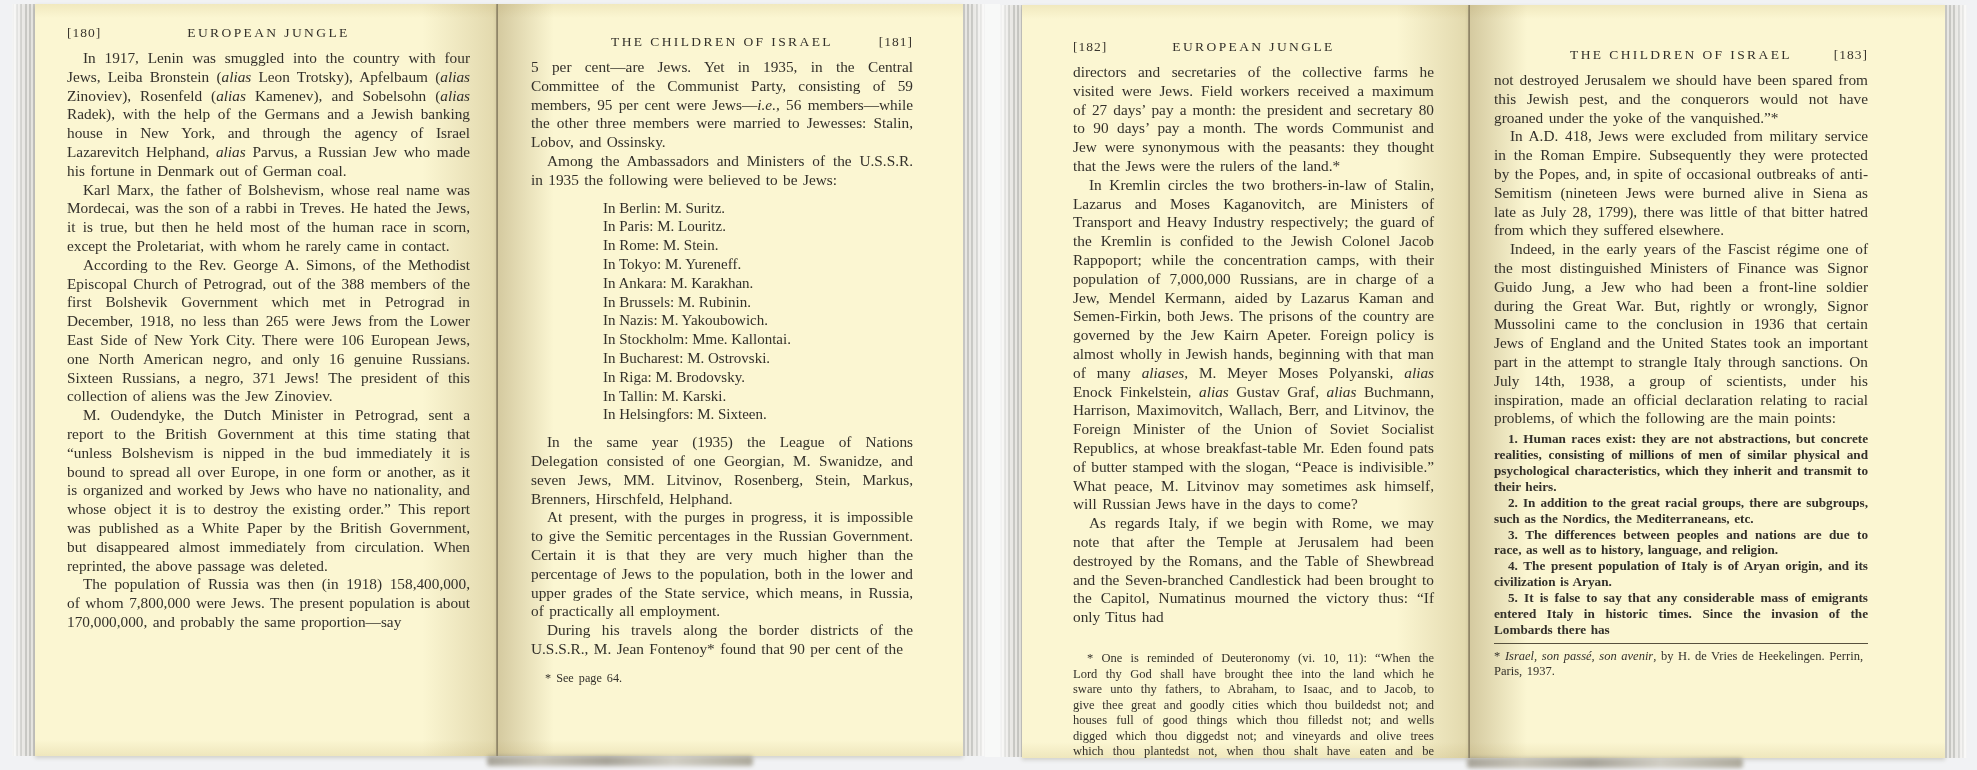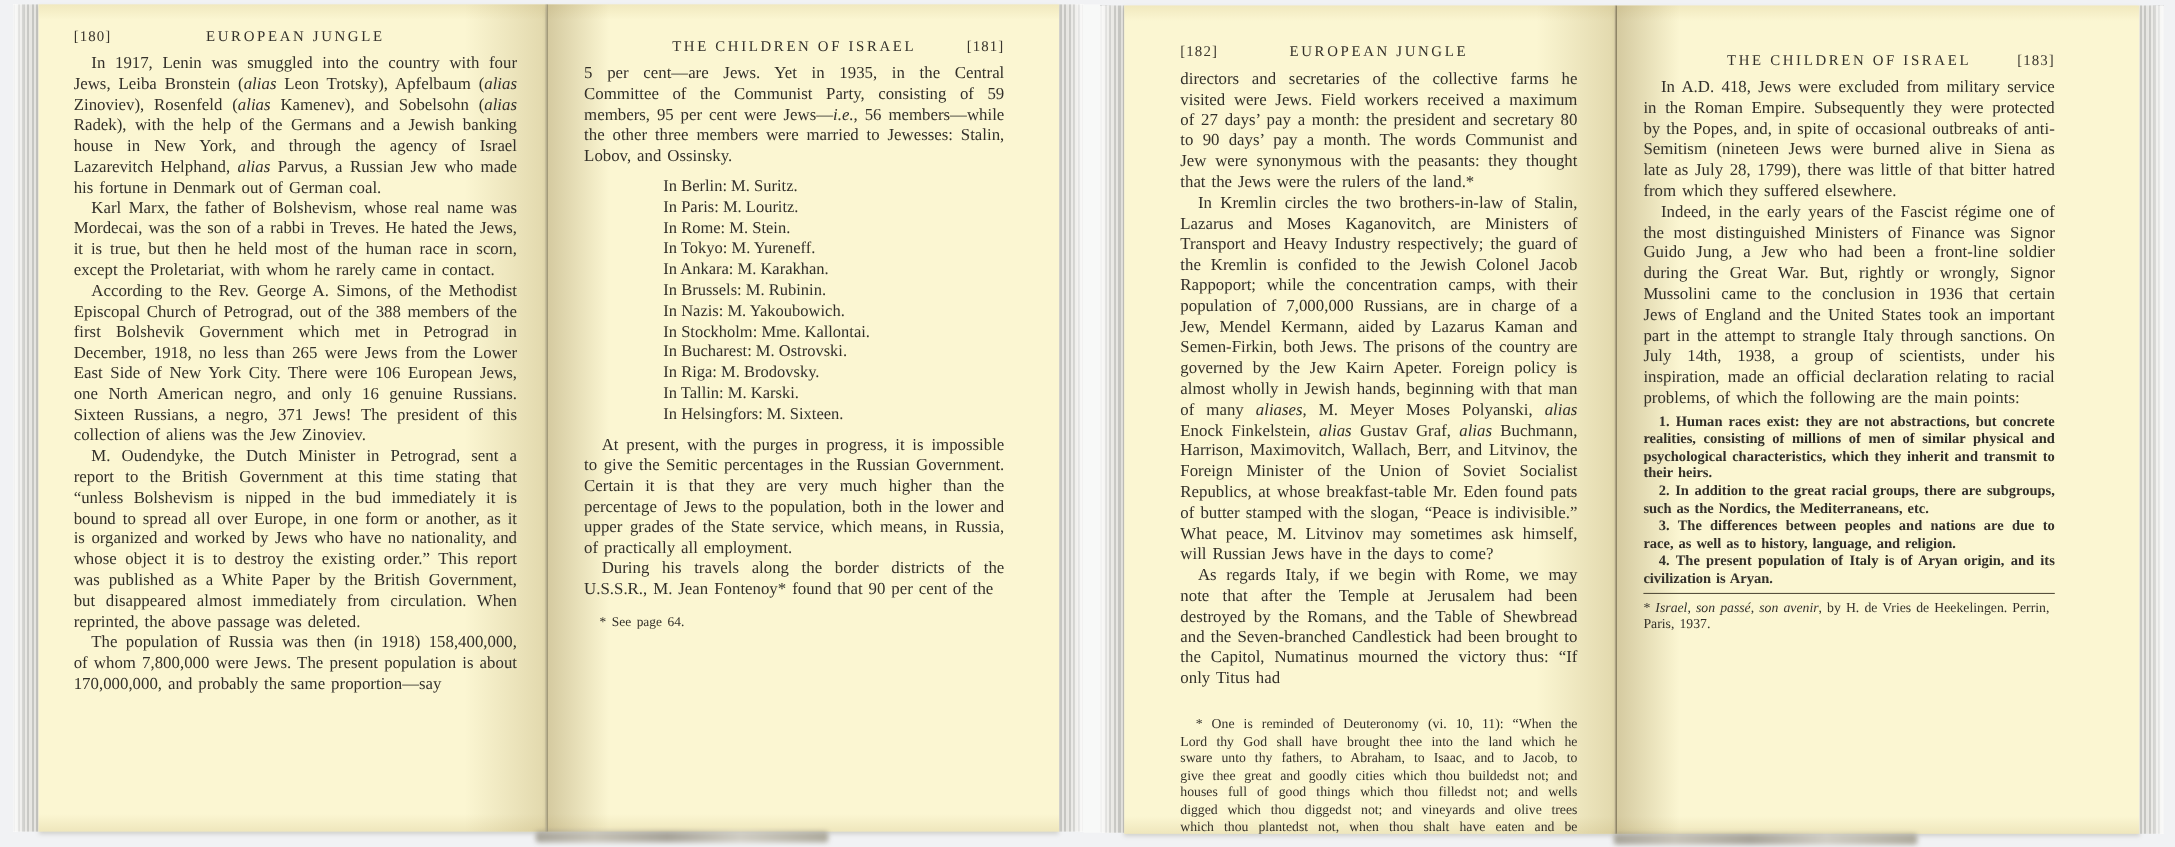--- a/index.html
+++ b/index.html
@@ -96,34 +96,36 @@
     <p class="para"><span>M. Oudendyke, the Dutch Minister in Petrograd, sent a report to the British Government at this time stating that “unless Bolshevism is nipped in the bud immediately it is bound to spread all over Europe, in one form or another, as it is organized and worked by Jews who have no nationality, and whose object it is to destroy the existing order.” This report was published as a White Paper by the British Government, but disappeared almost immediately from circulation. When reprinted, the above passage was deleted.</span></p>
     <p class="para"><span>The population of Russia was then (in 1918) 158,400,000, of whom 7,800,000 were Jews. The present population is about 170,000,000, and probably the same proportion—say</span></p>
   </section>
 
   <section class="page gutter-left" id="page181">
     <header class="headrow">
       <span class="head">THE CHILDREN OF ISRAEL</span>
       <span class="folio right">[181]</span>
     </header>
     <p class="para cont"><span>5 per cent—are Jews. Yet in 1935, in the Central Committee of the Communist Party, consisting of 59 members, 95 per cent were Jews—</span><i>i.e.,</i><span> 56 members—while the other three members were married to Jewesses: Stalin, Lobov, and Ossinsky.</span></p>
+    <p class="para"><span>Among the Ambassadors and Ministers of the U.S.S.R. in 1935 the following were believed to be Jews:</span></p>
     <div class="embassy">
       <div>In Berlin: M. Suritz.</div>
       <div>In Paris: M. Louritz.</div>
       <div>In Rome: M. Stein.</div>
       <div>In Tokyo: M. Yureneff.</div>
       <div>In Ankara: M. Karakhan.</div>
       <div>In Brussels: M. Rubinin.</div>
       <div>In Nazis: M. Yakoubowich.</div>
       <div>In Stockholm: Mme. Kallontai.</div>
       <div>In Bucharest: M. Ostrovski.</div>
       <div>In Riga: M. Brodovsky.</div>
       <div>In Tallin: M. Karski.</div>
       <div>In Helsingfors: M. Sixteen.</div>
     </div>
+    <p class="para"><span>In the same year (1935) the League of Nations Delegation consisted of one Georgian, M. Swanidze, and seven Jews, MM. Litvinov, Rosenberg, Stein, Markus, Brenners, Hirschfeld, Helphand.</span></p>
     <p class="para"><span>At present, with the purges in progress, it is impossible to give the Semitic percentages in the Russian Government. Certain it is that they are very much higher than the percentage of Jews to the population, both in the lower and upper grades of the State service, which means, in Russia, of practically all employment.</span></p>
     <p class="para"><span>During his travels along the border districts of the U.S.S.R., M. Jean Fontenoy* found that 90 per cent of the</span></p>
     <p class="footnote-small">* See page 64.</p>
   </section>
 
   <div class="band fade-right" style="left:963px;top:4px;width:22px;height:752px;"></div>
   <div class="peek" id="peek-left"></div>
 </div>
 
 <div class="gap" style="left:985px;top:4px;width:15px;height:753px;"></div>
@@ -140,26 +142,28 @@
     <p class="para"><span>In Kremlin circles the two brothers-in-law of Stalin, Lazarus and Moses Kaganovitch, are Ministers of Transport and Heavy Industry respectively; the guard of the Kremlin is confided to the Jewish Colonel Jacob Rappoport; while the concentration camps, with their population of 7,000,000 Russians, are in charge of a Jew, Mendel Kermann, aided by Lazarus Kaman and Semen-Firkin, both Jews. The prisons of the country are governed by the Jew Kairn Apeter. Foreign policy is almost wholly in Jewish hands, beginning with that man of many </span><i>aliases</i><span>, M. Meyer Moses Polyanski, </span><i>alias</i><span> Enock Finkelstein, </span><i>alias</i><span> Gustav Graf, </span><i>alias</i><span> Buchmann, Harrison, Maximovitch, Wallach, Berr, and Litvinov, the Foreign Minister of the Union of Soviet Socialist Republics, at whose breakfast-table Mr. Eden found pats of butter stamped with the slogan, “Peace is indivisible.” What peace, M. Litvinov may sometimes ask himself, will Russian Jews have in the days to come?</span></p>
     <p class="para"><span>As regards Italy, if we begin with Rome, we may note that after the Temple at Jerusalem had been destroyed by the Romans, and the Table of Shewbread and the Seven-branched Candlestick had been brought to the Capitol, Numatinus mourned the victory thus: “If only Titus had</span></p>
     <p class="footnote-long">* One is reminded of Deuteronomy (vi. 10, 11): “When the Lord thy God shall have brought thee into the land which he sware unto thy fathers, to Abraham, to Isaac, and to Jacob, to give thee great and goodly cities which thou buildedst not; and houses full of good things which thou filledst not; and wells digged which thou diggedst not; and vineyards and olive trees which thou plantedst not, when thou shalt have eaten and be full.”</p>
   </section>
 
   <section class="page gutter-left" id="page183">
     <header class="headrow">
       <span class="head">THE CHILDREN OF ISRAEL</span>
       <span class="folio right">[183]</span>
     </header>
+    <p class="para cont"><span>not destroyed Jerusalem we should have been spared from this Jewish pest, and the conquerors would not have groaned under the yoke of the vanquished.”*</span></p>
     <p class="para"><span>In A.D. 418, Jews were excluded from military service in the Roman Empire. Subsequently they were protected by the Popes, and, in spite of occasional outbreaks of anti-Semitism (nineteen Jews were burned alive in Siena as late as July 28, 1799), there was little of that bitter hatred from which they suffered elsewhere.</span></p>
     <p class="para"><span>Indeed, in the early years of the Fascist régime one of the most distinguished Ministers of Finance was Signor Guido Jung, a Jew who had been a front-line soldier during the Great War. But, rightly or wrongly, Signor Mussolini came to the conclusion in 1936 that certain Jews of England and the United States took an important part in the attempt to strangle Italy through sanctions. On July 14th, 1938, a group of scientists, under his inspiration, made an official declaration relating to racial problems, of which the following are the main points:</span></p>
     <div class="points">
       <p class="pt">1. Human races exist: they are not abstractions, but concrete realities, consisting of millions of men of similar physical and psychological characteristics, which they inherit and transmit to their heirs.</p>
       <p class="pt">2. In addition to the great racial groups, there are subgroups, such as the Nordics, the Mediterraneans, etc.</p>
       <p class="pt">3. The differences between peoples and nations are due to race, as well as to history, language, and religion.</p>
       <p class="pt">4. The present population of Italy is of Aryan origin, and its civilization is Aryan.</p>
+      <p class="pt">5. It is false to say that any considerable mass of emigrants entered Italy in historic times. Since the invasion of the Lombards there has</p>
     </div>
     <p class="footnote-rule"><span>* </span><i>Israel, son passé, son avenir</i><span>, by H. de Vries de Heekelingen. Perrin, Paris, 1937.</span></p>
   </section>
 
   <div class="band fade-right" style="left:1945px;top:5px;width:22px;height:753px;"></div>
   <div class="peek" id="peek-right"></div>
 </div>
 
 </body></html>

